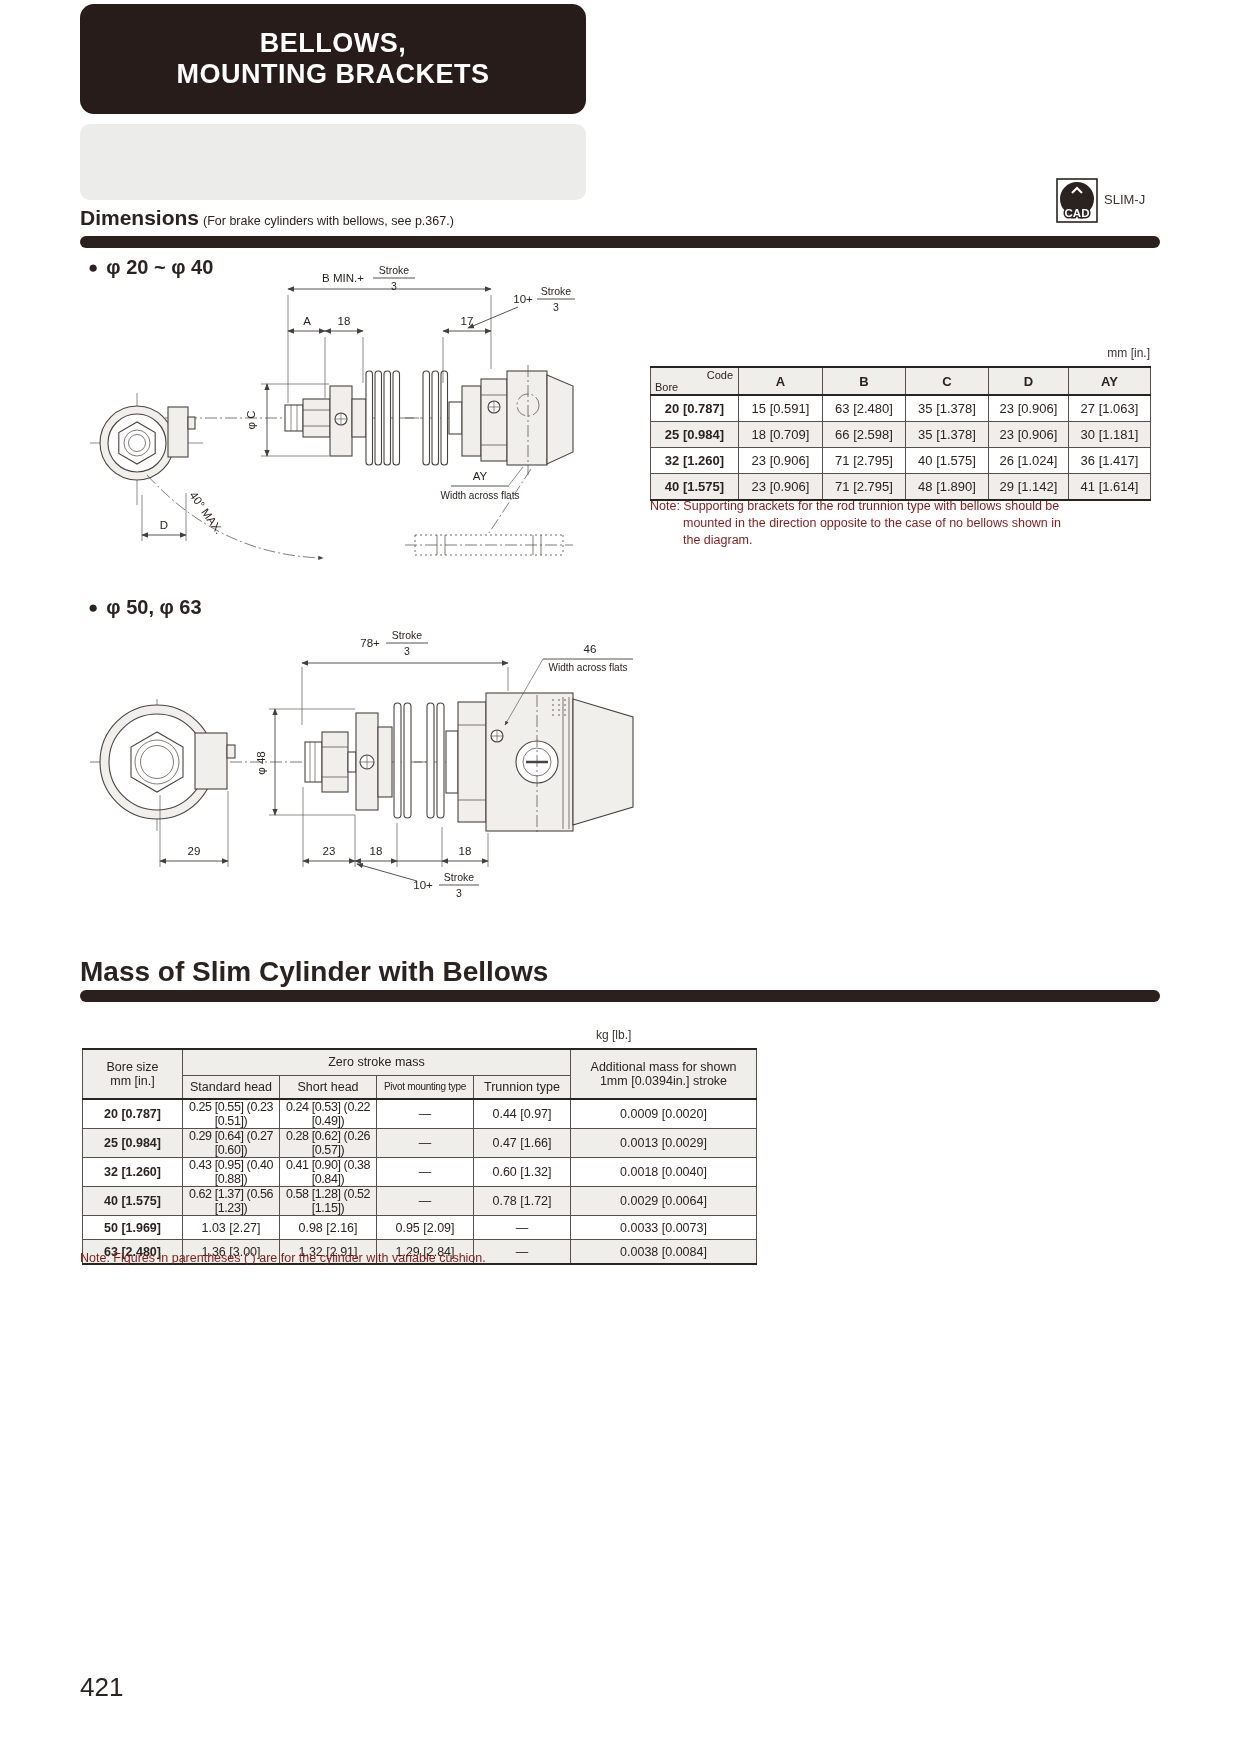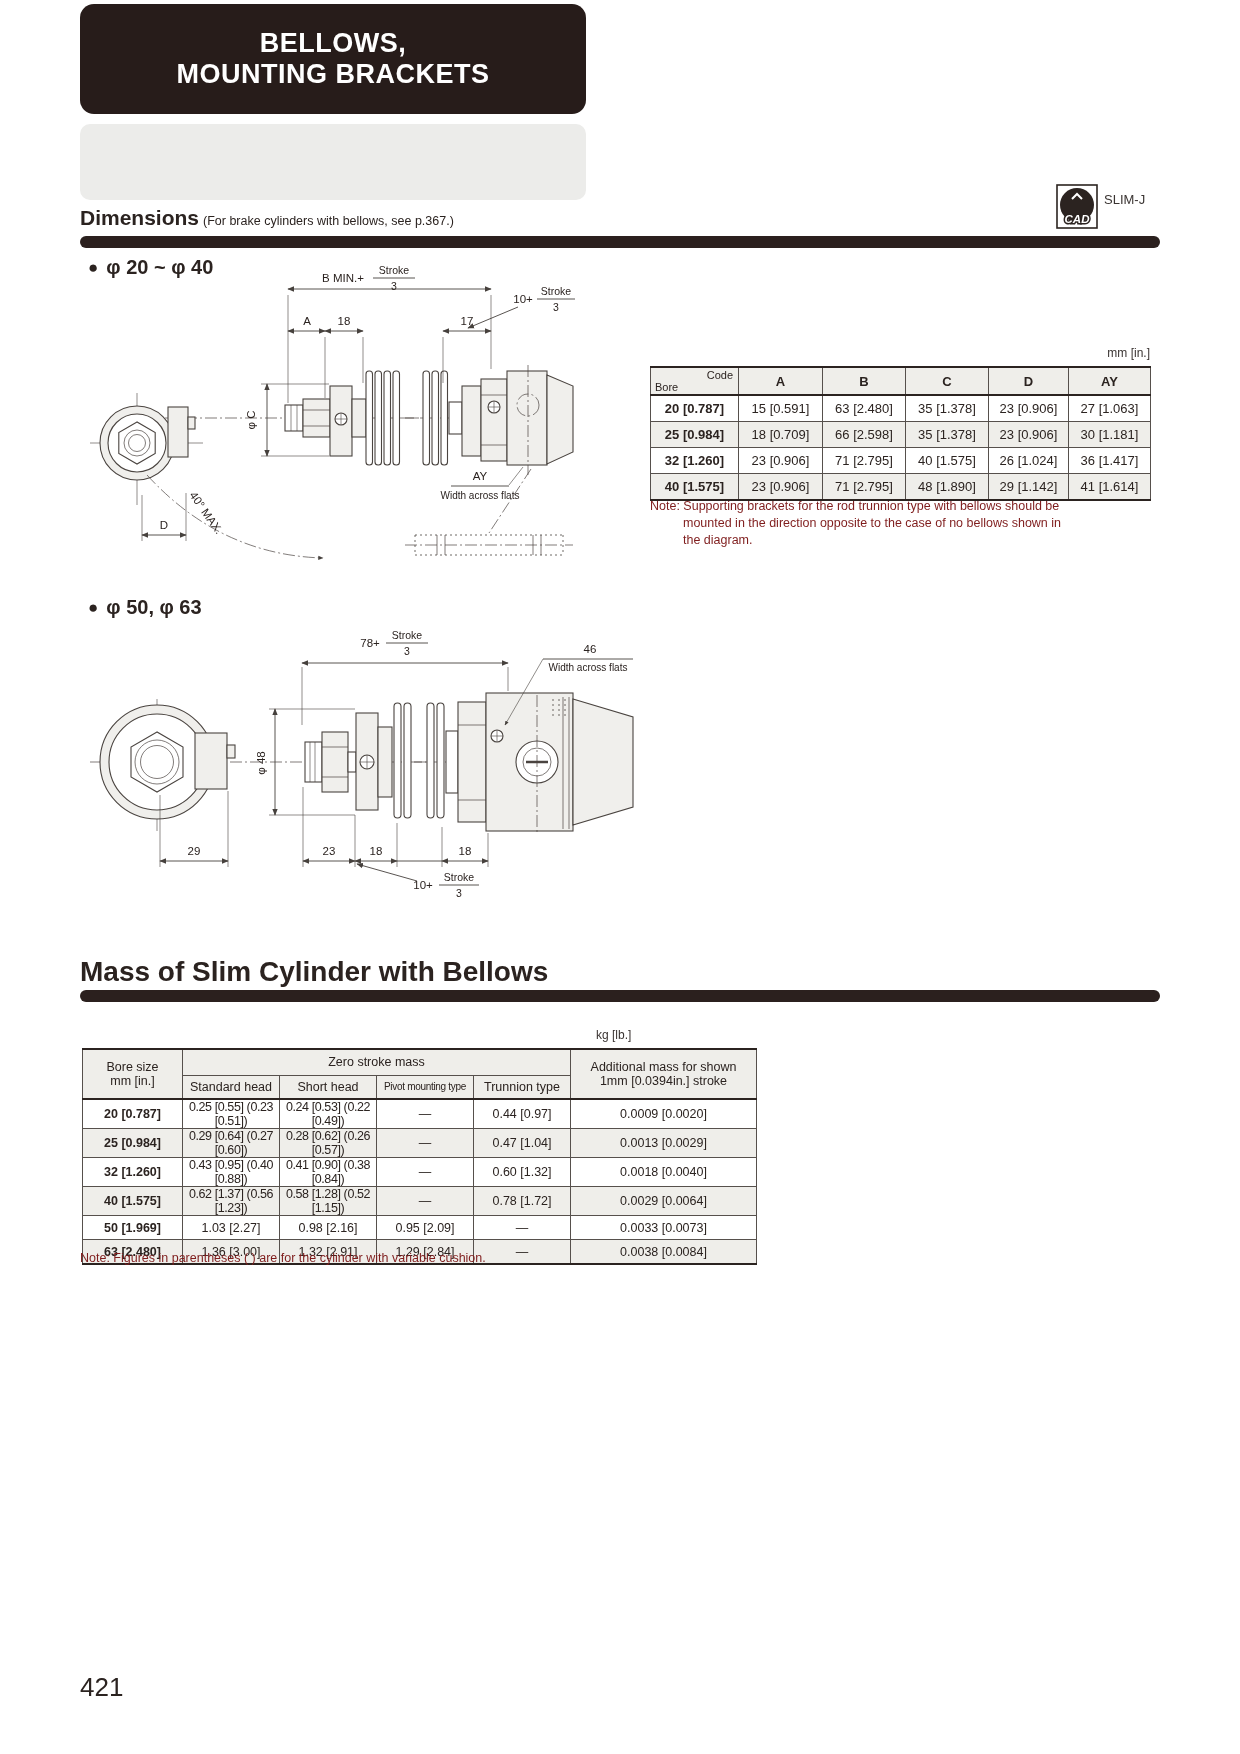--- a/index.html
+++ b/index.html
@@ -61,21 +61,21 @@
   .dia text.t10{font-size:10px;}
   .dia text.t105{font-size:10.5px;}
   .dia .dim{stroke:#46413d;stroke-width:.9;fill:none;}
   .dia .ext{stroke:#46413d;stroke-width:.6;fill:none;}
   .dia .part{fill:#f0efec;stroke:#4a4440;stroke-width:1.1;}
   .dia .partw{fill:#ffffff;stroke:#4a4440;stroke-width:1.1;}
   .dia .thin{stroke:#4a4440;stroke-width:.7;fill:none;}
   .dia .cl{stroke:#4a4440;stroke-width:.7;fill:none;stroke-dasharray:12 3 2 3;}
   .dia .dot{stroke:#4a4440;stroke-width:.8;fill:none;stroke-dasharray:2 3;}
 
-  .cadbadge{left:1056px;top:184px;font-style:italic;}
+  .cadbadge{left:1056px;top:178px;}
 </style>
 </head>
 <body>
 
 <div class="page">
 
   <div class="abs titlebox">
     <div>BELLOWS,</div>
     <div>MOUNTING BRACKETS</div>
   </div>
@@ -449,21 +449,21 @@
       <td class="cond">0.24 [0.53] (0.22 [0.49])</td>
       <td>—</td>
       <td>0.44 [0.97]</td>
       <td>0.0009 [0.0020]</td>
     </tr>
     <tr class="dr shade">
       <td class="bore">25 [0.984]</td>
       <td class="cond">0.29 [0.64] (0.27 [0.60])</td>
       <td class="cond">0.28 [0.62] (0.26 [0.57])</td>
       <td>—</td>
-      <td>0.47 [1.04]</td>
+      <td>0.47 [1.66]</td>
       <td>0.0013 [0.0029]</td>
     </tr>
     <tr class="dr">
       <td class="bore">32 [1.260]</td>
       <td class="cond">0.43 [0.95] (0.40 [0.88])</td>
       <td class="cond">0.41 [0.90] (0.38 [0.84])</td>
       <td>—</td>
       <td>0.60 [1.32]</td>
       <td>0.0018 [0.0040]</td>
     </tr>

